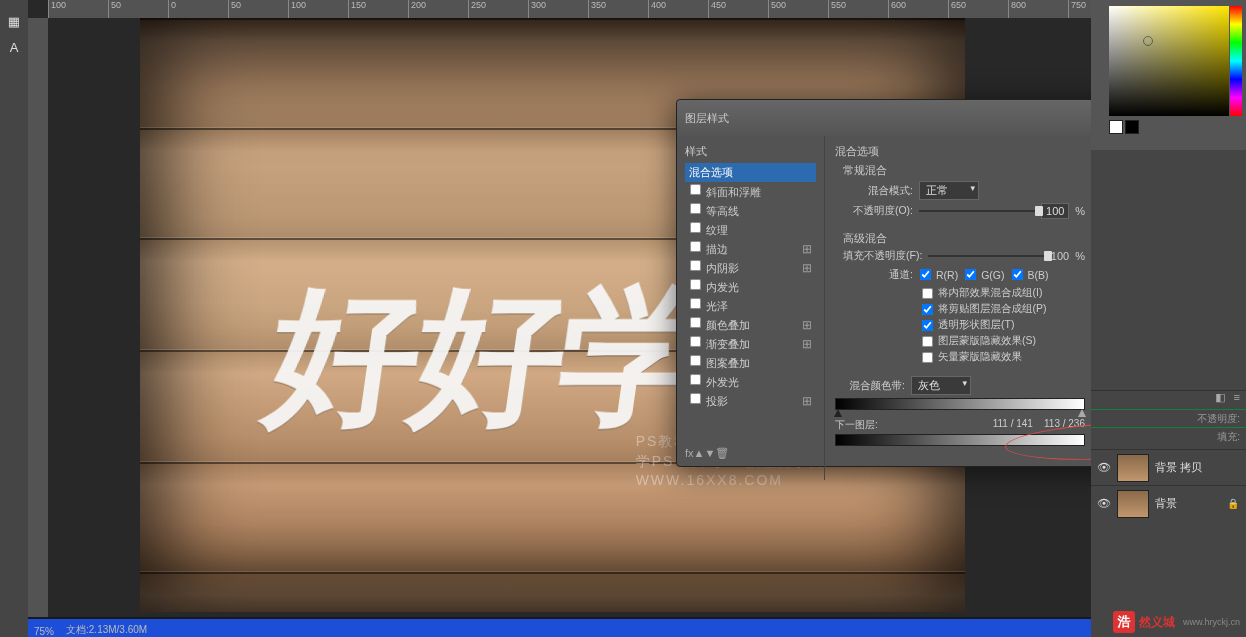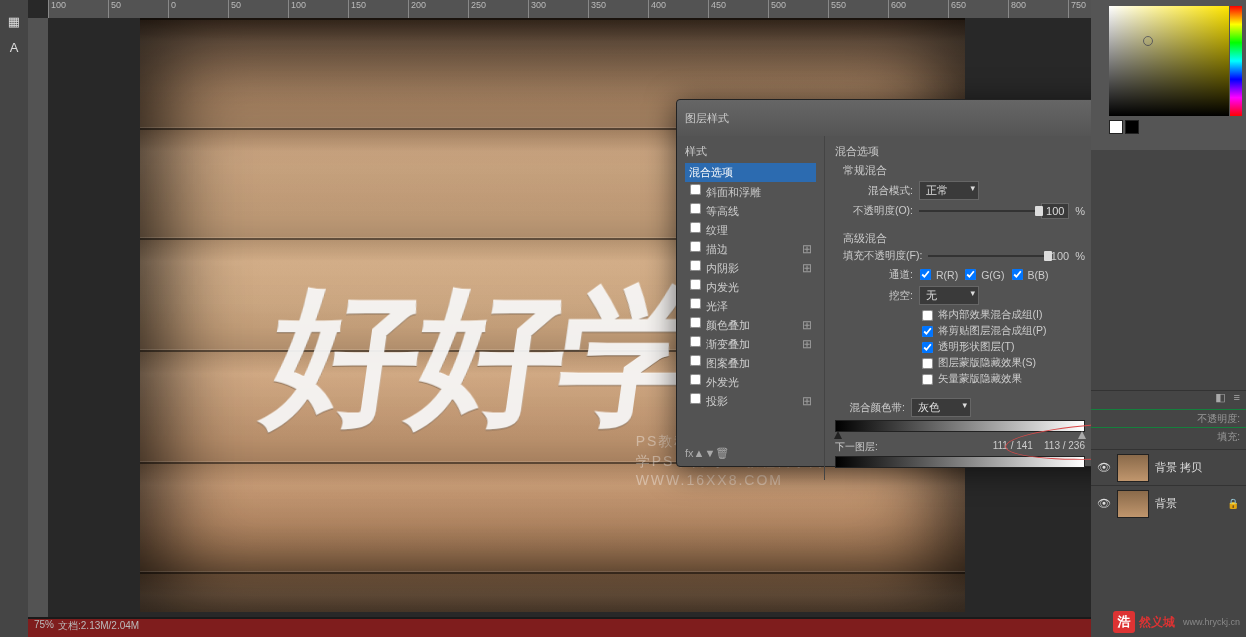--- a/index.html
+++ b/index.html
@@ -78,21 +78,21 @@
 .layers-toolbar { height:18px; display:flex; justify-content:flex-end; gap:8px; padding-right:6px; font-size:11px; color:#aaa;}
 .opacity-row { height:18px; font-size:10px; color:#999; display:flex; align-items:center; justify-content:flex-end; gap:4px; padding-right:6px; border-top:1px solid #15803d;}
 .layer-list { padding-top:4px;}
 .layer-row { display:flex; align-items:center; height:36px; padding:2px 6px; gap:6px; border-top:1px solid #333;}
 .eye { width:14px; height:14px; display:flex; align-items:center; justify-content:center; font-size:11px; color:#ddd;}
 .thumb { width:32px; height:28px; background: linear-gradient(#8a6a4a,#c0966d); border:1px solid #222;}
 .layer-name { font-size:11px; color:#ddd;}
 .lock-icon { margin-left:auto; font-size:10px; color:#aaa;}
 
 
-.status-bar { position:absolute; left:28px; bottom:0; right:155px; height:18px; background:#7f1d1d; display:flex; align-items:flex-start; padding-left:6px; font-size:10px; color:#bbb; gap:4px;}
+.status-bar { position:absolute; left:28px; bottom:0; right:155px; height:18px; background:#1d4ed8; display:flex; align-items:flex-end; padding-left:6px; font-size:10px; color:#bbb; gap:12px;}
 
 
 .top-wm { position:absolute; top:2px; right:10px; font-size:9px; color:#777; letter-spacing:1px;}
 .bot-wm { position:absolute; right:6px; bottom:4px; display:flex; align-items:center; gap:4px; font-size:12px; color:#d33; font-weight:bold;}
 .bot-wm .logo { width:22px; height:22px; background:#d33; color:#fff; display:flex; align-items:center; justify-content:center; font-size:13px; border-radius:3px;}
 .bot-wm .url { font-size:9px; color:#888; font-weight:normal; margin-left:4px;}
 
 
 </style>
 </head>
@@ -239,24 +239,20 @@
             </div>
           <div class="chk">
               <input type="checkbox" checked="" style="">
               <span>G(G)</span>
             </div>
           <div class="chk">
               <input type="checkbox" checked="" style="">
               <span>B(B)</span>
             </div>
         </div>
-        <div class="row">
-          <label>挖空:</label>
-          <div class="dropdown">无</div>
-        </div>
         <div style="margin-left:78px;">
           <div class="chk">
               <input type="checkbox" style="">
               <span>将内部效果混合成组(I)</span>
             </div>
           <div class="chk">
               <input type="checkbox" checked="" style="">
               <span>将剪贴图层混合成组(P)</span>
             </div>
           <div class="chk">
@@ -350,20 +346,20 @@
         <div class="thumb"></div>
         <div class="layer-name">背景</div>
         <div class="lock-icon">🔒</div>
       </div>
     </div>
   </div>
 </div>
 
 <div class="status-bar">
   <span>75%</span>
-  <span>文档:2.13M/2.04M</span>
+  <span>文档:2.13M/3.60M</span>
 </div>
 
 <div class="bot-wm">
   <div class="logo">浩</div>
   <span>然义城</span>
   <span class="url">www.hryckj.cn</span>
 </div>
 
 </body></html>

